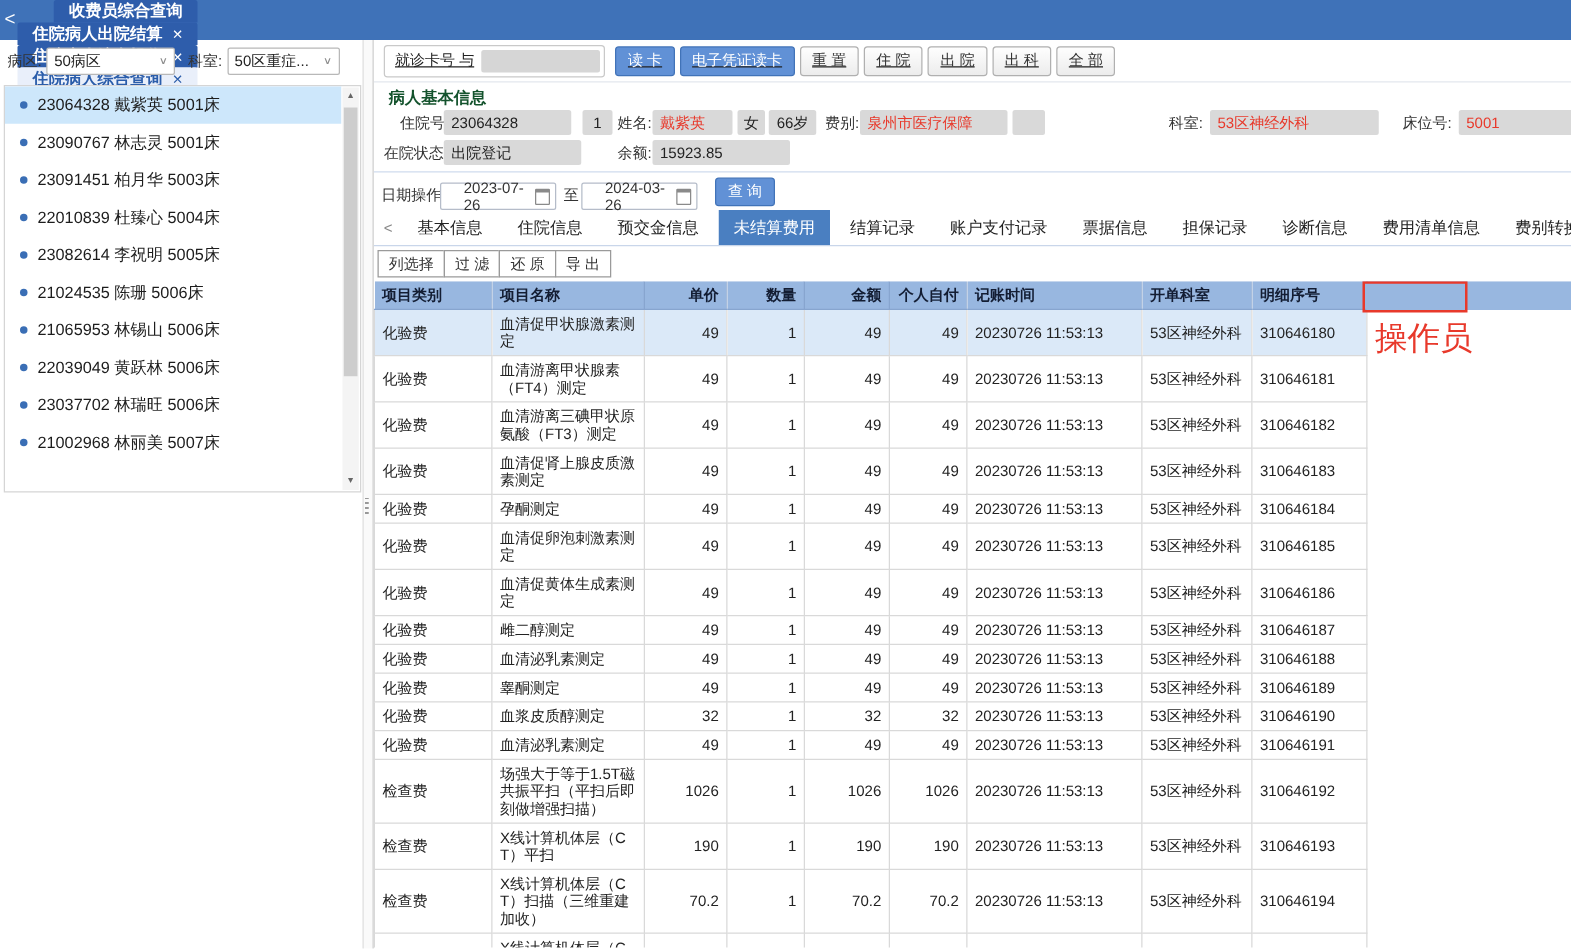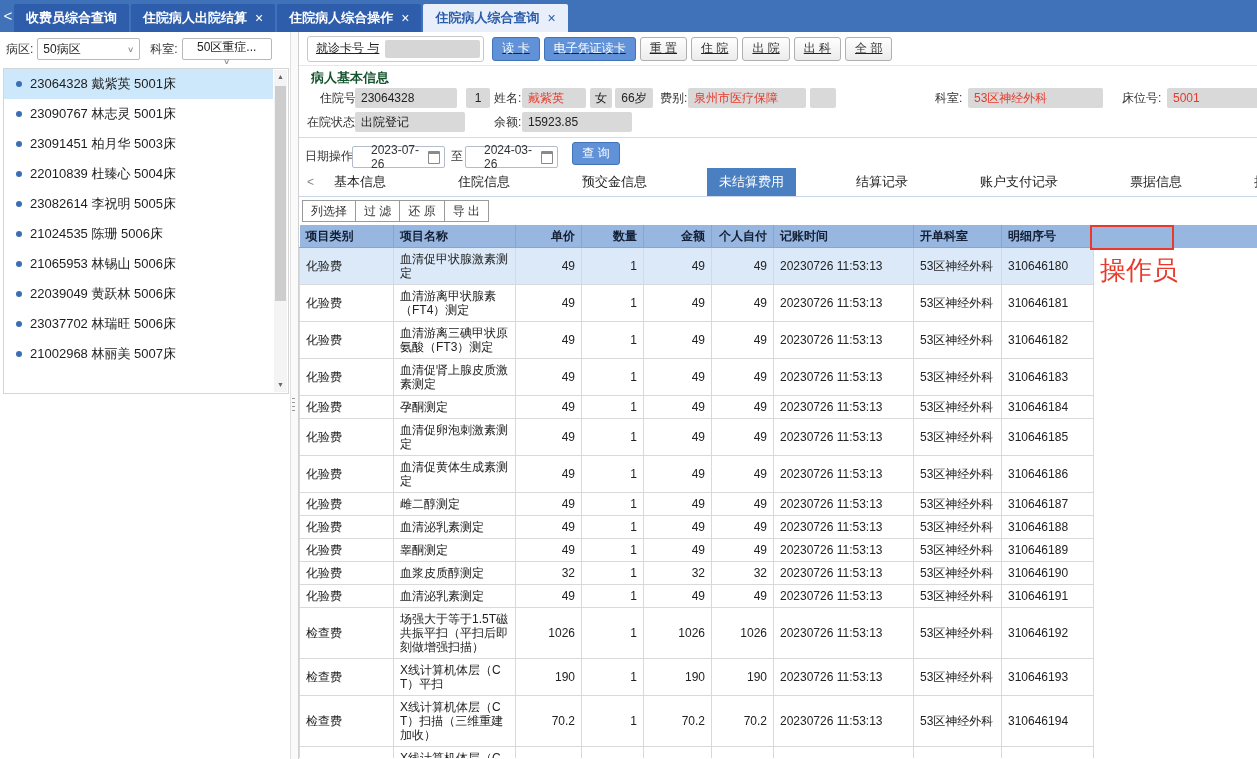--- a/index.html
+++ b/index.html
@@ -2,35 +2,35 @@
 <html style="--tabbar-bg: #3f72b8; --tab-bg: #2e5dab; --tab-active-bg: #e9effa; --tab-active-text: #2b5daa; --detail-tab-active-bg: #4a7fc1; --table-header-bg: #98b7e0; --selected-row-bg: #dbe9f8; --selected-item-bg: #cde7fb; --annotation-red: #e8392b; --primary-button-bg: #6191d6; --field-bg: #d9d9d9;"><head>
 <meta charset="utf-8">
 <style>
   html,body{margin:0;padding:0;background:#fff;}
   .app{position:relative;width:1257px;height:759px;overflow:hidden;background:#fff;
        font-family:"Liberation Sans","DejaVu Sans",sans-serif;font-size:12px;color:#222;}
 
   
   .tabbar{height:32px;background:var(--tabbar-bg,#3f72b8);display:flex;align-items:flex-end;padding-left:2px;box-sizing:border-box;}
   .backchev{color:#fff;font-size:15px;line-height:28px;width:12px;text-align:center;margin-bottom:2px;}
-  .toptabs{display:flex;align-items:flex-end;height:100%;}
+  .toptabs{display:flex;align-items:flex-end;height:100%;flex-direction:column;}
   .wtab{height:28px;display:flex;align-items:center;background:var(--tab-bg,#2e5dab);color:#fff;
         font-weight:bold;font-size:13px;padding:0 12px;margin-right:2px;border-radius:2px 2px 0 0;cursor:default;}
   .wtab.active{background:var(--tab-active-bg,#e9effa);color:var(--tab-active-text,#2b5daa);}
   .wtab-x{margin-left:8px;font-weight:normal;font-size:14px;line-height:14px;}
 
   
   .layout{display:flex;height:727px;}
   .sidebar{width:290px;position:relative;box-sizing:border-box;}
   .filters{display:flex;align-items:center;height:34px;padding-left:6px;}
   .flabel{color:#333;margin-right:4px;}
   .select{border:1px solid #b8b8b8;border-radius:2px;height:22px;background:#fff;display:flex;align-items:center;
           justify-content:space-between;padding:0 5px;box-sizing:border-box;}
   .sel-ward{width:103px;margin-right:10px;}
-  .sel-dept{width:90px;flex-direction:column;}
+  .sel-dept{width:90px;}
   .chev{color:#8a8a8a;font-size:10px;transform:scaleY(.8);}
   .listbox{position:absolute;left:3px;right:1px;top:36px;height:324px;border:1px solid #d5d5d5;background:#fff;overflow:hidden;}
   .pitem{height:30px;display:flex;align-items:center;padding-left:12px;font-size:13px;color:#1d1d1d;width:calc(100% - 15px);box-sizing:border-box;}
   .pitem.selected{background:var(--selected-item-bg,#cde7fb);}
   .pdot{width:6px;height:6px;border-radius:50%;background:#3a6eb5;margin-right:8px;flex:0 0 auto;}
   .vscroll{position:absolute;top:1px;right:1px;bottom:1px;width:13px;background:#f4f4f4;}
   .varrow{position:absolute;left:0;width:13px;height:14px;color:#666;font-size:7px;text-align:center;line-height:14px;}
   .varrow.up{top:0;} .varrow.down{bottom:0;}
   .vthumb{position:absolute;left:1px;width:11px;top:16px;height:215px;background:#cdcdcd;}
   .splitter{width:7px;background:#fafafa;border-left:1px solid #e0e0e0;border-right:1px solid #d0d0d0;position:relative;}
@@ -235,21 +235,21 @@
         <span class="flbl" style="left:152px;top:8px;position:absolute;">至</span>
         <div class="dinput" style="left:166px;">
           <span>2024-03-26</span>
           <span class="cal"></span>
         </div>
         <button class="qbtn">查 询</button>
       </div>
 
       <div class="dtabs">
         <span class="dchev">&lt;</span>
-        <div id="detailtabs" style="display:flex;align-items:center;overflow:hidden;white-space:nowrap;gap:44px;">
+        <div id="detailtabs" style="display:flex;align-items:center;overflow:hidden;white-space:nowrap;">
             <div class="dtab">基本信息</div>
             <div class="dtab">住院信息</div>
             <div class="dtab">预交金信息</div>
             <div class="dtab active">未结算费用</div>
             <div class="dtab">结算记录</div>
             <div class="dtab">账户支付记录</div>
             <div class="dtab">票据信息</div>
             <div class="dtab">担保记录</div>
             <div class="dtab">诊断信息</div>
             <div class="dtab">费用清单信息</div>

